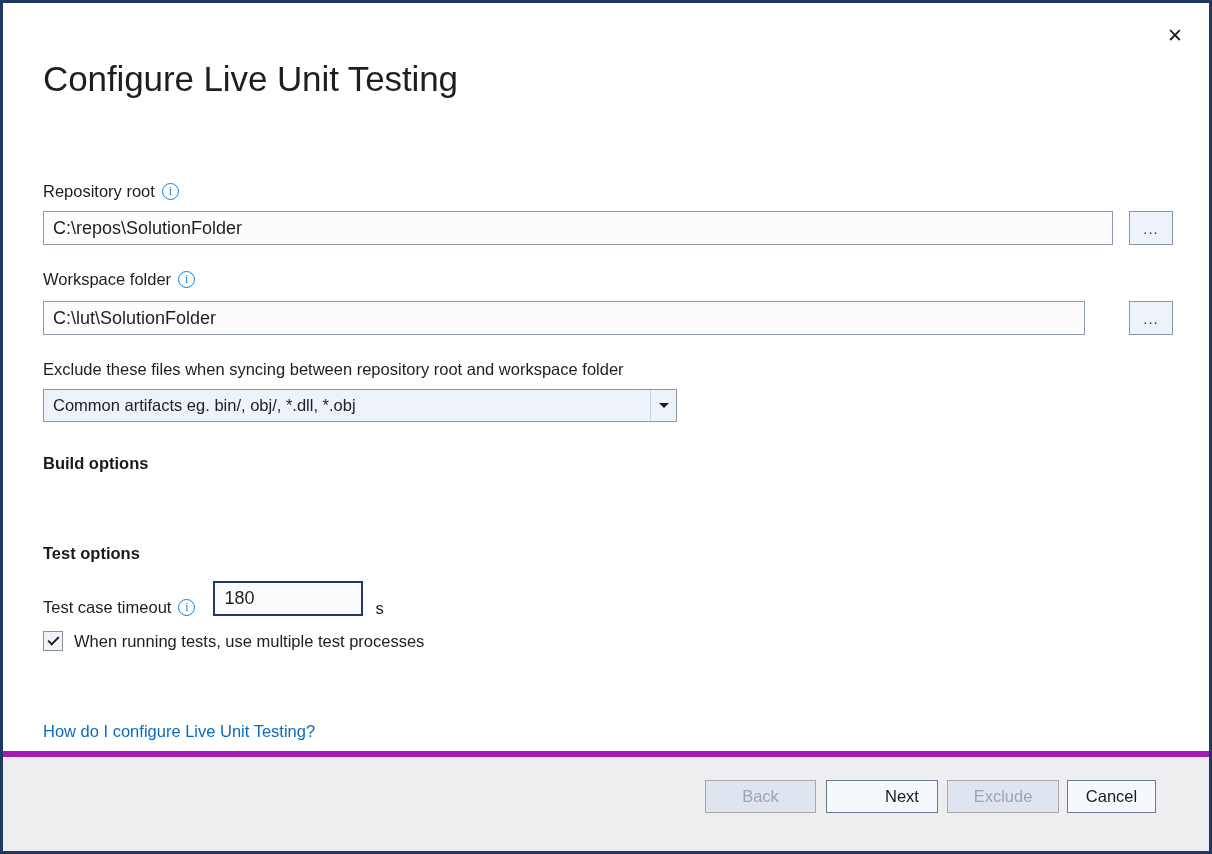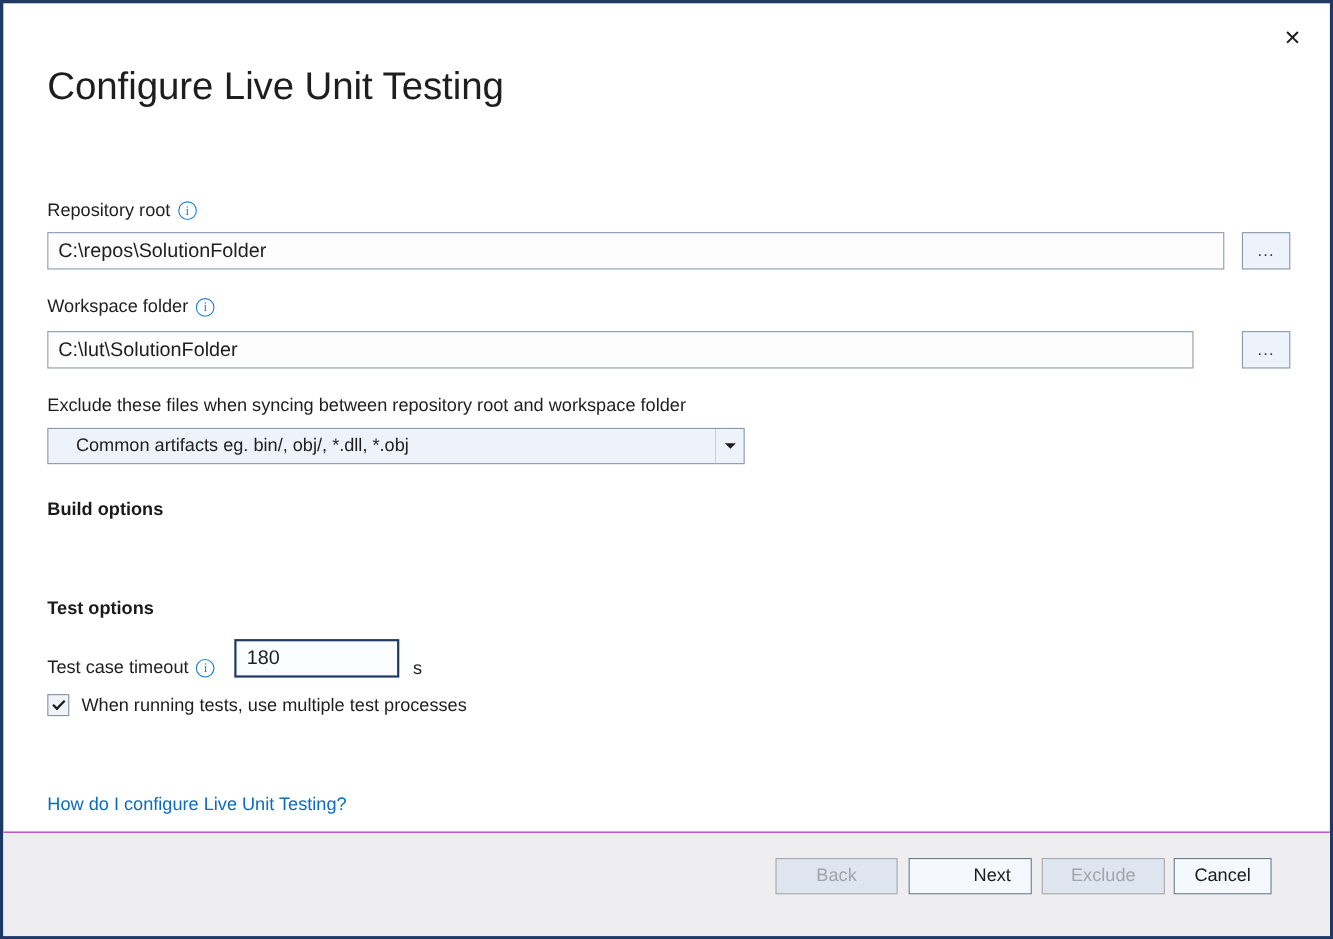--- a/index.html
+++ b/index.html
@@ -222,21 +222,21 @@
   }
 
   
   #footer {
     position: absolute;
     left: 0;
     right: 0;
     bottom: 0;
     height: 94px;
     background: #eeeef0;
-    border-top: 1px solid #a21caf;
+    border-top: 6px solid #a21caf;
   }
   .wizard-btn {
     position: absolute;
     top: 23px;
     height: 33px;
     box-sizing: border-box;
     font-family: "Liberation Sans", sans-serif;
     font-size: 16.5px;
     display: flex;
     align-items: center;
@@ -260,21 +260,21 @@
   
   #lbl-repo      { position:absolute; left:40px; top:30px; }
   #inp-repo      { position:absolute; left:40px; top:58px; width:1070px; height:34px; }
   #btn-repo      { position:absolute; left:1126px; top:58px; width:44px; height:34px; }
 
   #lbl-ws        { position:absolute; left:40px; top:118px; }
   #inp-ws        { position:absolute; left:40px; top:148px; width:1042px; height:34px; }
   #btn-ws        { position:absolute; left:1126px; top:148px; width:44px; height:34px; }
 
   #lbl-exclude   { position:absolute; left:40px; top:208px; }
-  #exclude-select{ position:absolute; left:40px; top:236px; width:634px; height:33px;padding-left:16px; }
+  #exclude-select{ position:absolute; left:40px; top:236px; width:634px; height:33px; }
 
   #head-build    { position:absolute; left:40px; top:302px; }
   #row-build     { position:absolute; left:40px; top:338px; }
 
   #head-test     { position:absolute; left:40px; top:392px; }
 
   #row-timeout   { position:absolute; left:40px; top:428px; display:flex; align-items:flex-end; gap:0; }
   #lbl-timeout   { margin-right: 8px; }
   #inp-timeout   { width:150px; height:35px; margin-left:10px; }
   #unit-seconds  { font-size:16.5px; color:#1e1e1e; margin-left:12px; line-height:1; }

